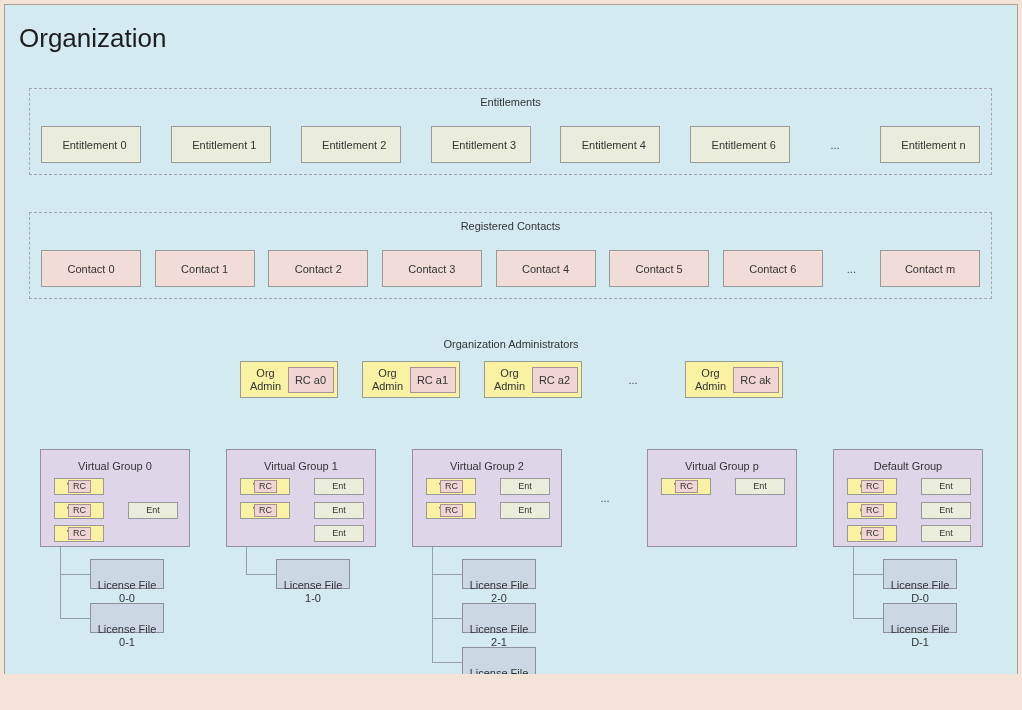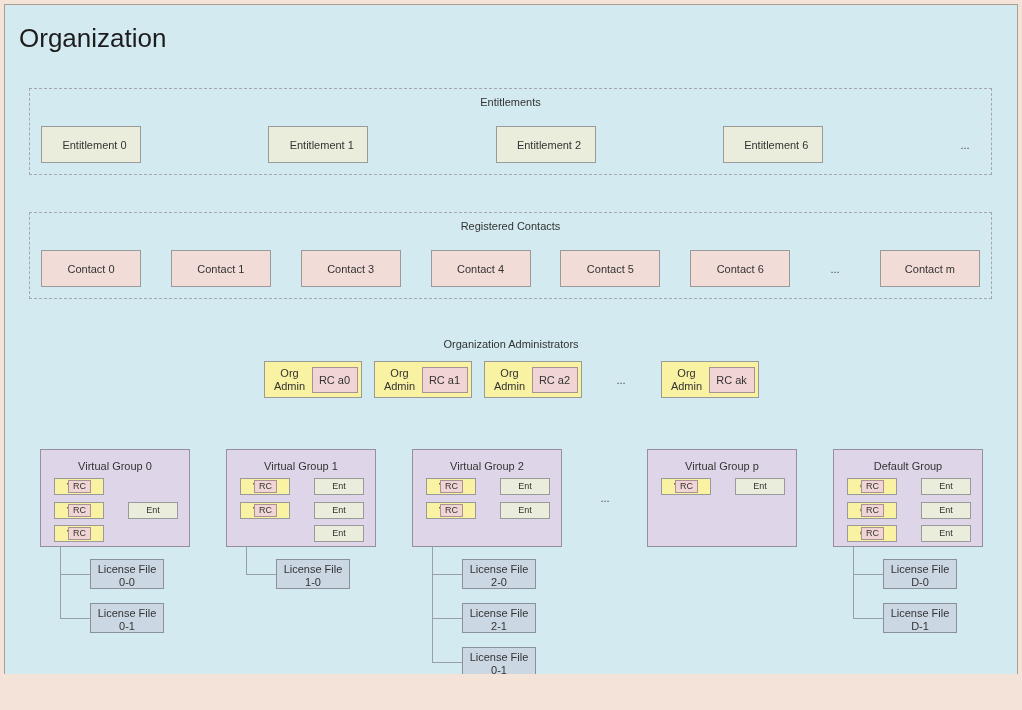--- a/index.html
+++ b/index.html
@@ -21,58 +21,62 @@
   .canvas{position:absolute;left:4px;top:4px;width:1014px;height:702px;background:var(--canvas-bg);border:1px solid #ab9f93;}
   .title{position:absolute;left:14px;top:18px;font-size:26px;color:#1d1d1d;}
   .dashed-section{position:absolute;left:24px;width:963px;height:87px;border:1px dashed #a2a8ab;}
   .section-label{margin-top:7px;text-align:center;font-size:11px;color:#333;}
   .node-row{position:absolute;left:11px;right:11px;top:37px;height:37px;display:flex;justify-content:space-between;align-items:center;}
   .node-box{flex:0 0 100px;height:37px;border:1px solid var(--border);display:flex;align-items:center;justify-content:center;font-size:11px;}
   .ent-fill{background:var(--entitlement-fill);padding-left:7px;}
   .con-fill{background:var(--contact-fill);}
   .row-ellipsis{flex:0 0 30px;text-align:center;font-size:11px;color:#444;}
   .admins-label{position:absolute;left:0;right:0;top:333px;text-align:center;font-size:11px;}
-  .admins-row{position:absolute;left:0;right:0;top:356px;height:37px;display:flex;justify-content:center;align-items:center;gap:12px;}
+  .admins-row{position:absolute;left:0;right:0;top:356px;height:37px;display:flex;justify-content:center;align-items:center;gap:24px;}
   .admin-box{position:relative;flex:0 0 98px;height:37px;background:var(--admin-fill);border:1px solid var(--border);}
   .admin-role{position:absolute;left:0;top:0;bottom:0;width:50px;display:flex;align-items:center;justify-content:center;text-align:center;font-size:11px;line-height:13px;}
   .admin-rc{position:absolute;right:3px;top:5px;width:46px;height:26px;background:var(--rc-fill);border:1px solid #a89292;font-size:11px;line-height:24px;text-align:center;}
   .admin-ellipsis{flex:0 0 55px;text-align:center;font-size:11px;color:#444;}
   .group-box{position:absolute;top:444px;width:150px;height:98px;background:var(--group-fill);border:1px solid #968fa0;}
   .group-title{position:absolute;left:0;right:0;top:10px;text-align:center;font-size:11px;}
   .member-box{position:absolute;left:13px;width:50px;height:17px;background:var(--admin-fill);border:1px solid var(--border);font-size:9px;line-height:15px;padding-left:12px;}
   .member-rc{position:absolute;right:2px;top:1px;width:23px;height:13px;background:var(--rc-fill);border:1px solid #a89292;font-size:9px;line-height:11px;text-align:center;padding-left:0;}
   .ent-mini{position:absolute;left:87px;width:50px;height:17px;background:var(--entitlement-fill);border:1px solid var(--border);font-size:9px;line-height:15px;text-align:center;}
   .groups-ellipsis{position:absolute;left:590px;top:487px;width:20px;text-align:center;font-size:11px;color:#444;}
-  .license-box{position:absolute;width:74px;height:30px;background:var(--license-fill);border:1px solid #8a919b;font-size:11px;line-height:13px;text-align:center;padding-top:3px;}
+  .license-box{position:absolute;width:74px;height:30px;background:var(--license-fill);border:1px solid #8a919b;font-size:11px;line-height:13px;text-align:center;padding-top:19px;}
   .vline{position:absolute;width:1px;background:var(--line);}
   .hline{position:absolute;height:1px;background:var(--line);}
 </style>
 </head>
 <body>
 
 <div id="stage">
   <div class="canvas">
     <div class="title">Organization</div>
 
     <div class="dashed-section" style="top:83px;">
       <div class="section-label">Entitlements</div>
       <div class="node-row" id="ent-row">
           <div class="node-box ent-fill">Entitlement 0</div>
           <div class="node-box ent-fill">Entitlement 1</div>
           <div class="node-box ent-fill">Entitlement 2</div>
+          <div class="node-box ent-fill">Entitlement 3</div>
+          <div class="node-box ent-fill">Entitlement 4</div>
           <div class="node-box ent-fill">Entitlement 6</div>
           <div class="row-ellipsis">...</div>
+          <div class="node-box ent-fill">Entitlement n</div>
         </div>
     </div>
 
     <div class="dashed-section" style="top:207px;">
       <div class="section-label">Registered Contacts</div>
       <div class="node-row" id="con-row">
           <div class="node-box con-fill">Contact 0</div>
           <div class="node-box con-fill">Contact 1</div>
+          <div class="node-box con-fill">Contact 2</div>
           <div class="node-box con-fill">Contact 3</div>
           <div class="node-box con-fill">Contact 4</div>
           <div class="node-box con-fill">Contact 5</div>
           <div class="node-box con-fill">Contact 6</div>
           <div class="row-ellipsis">...</div>
           <div class="node-box con-fill">Contact m</div>
         </div>
     </div>
 
     <div class="admins-label">Organization Administrators</div>

